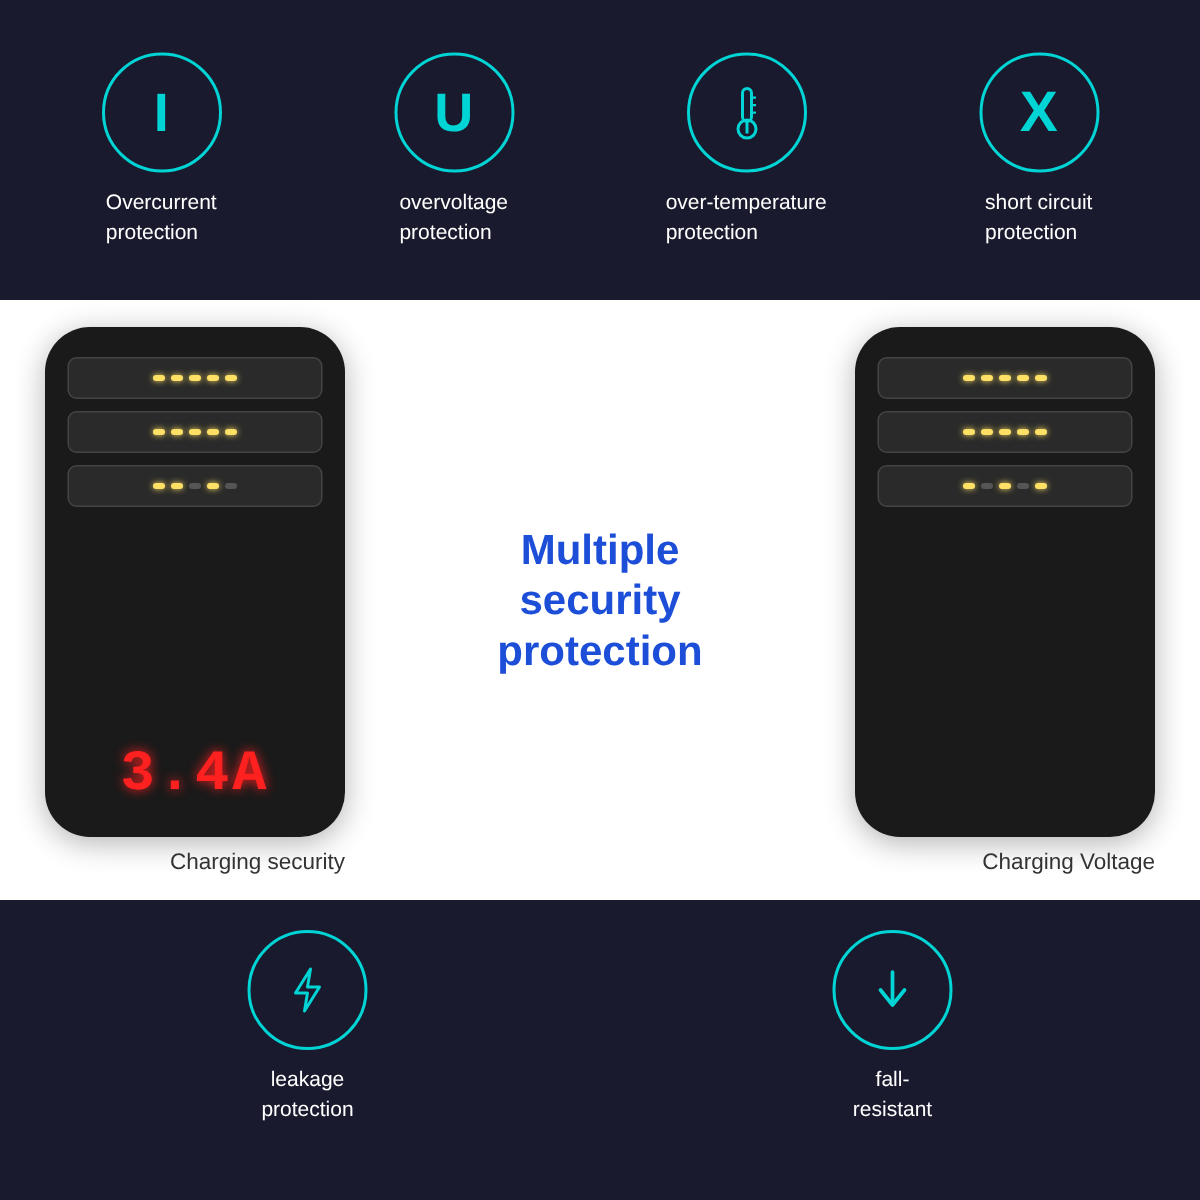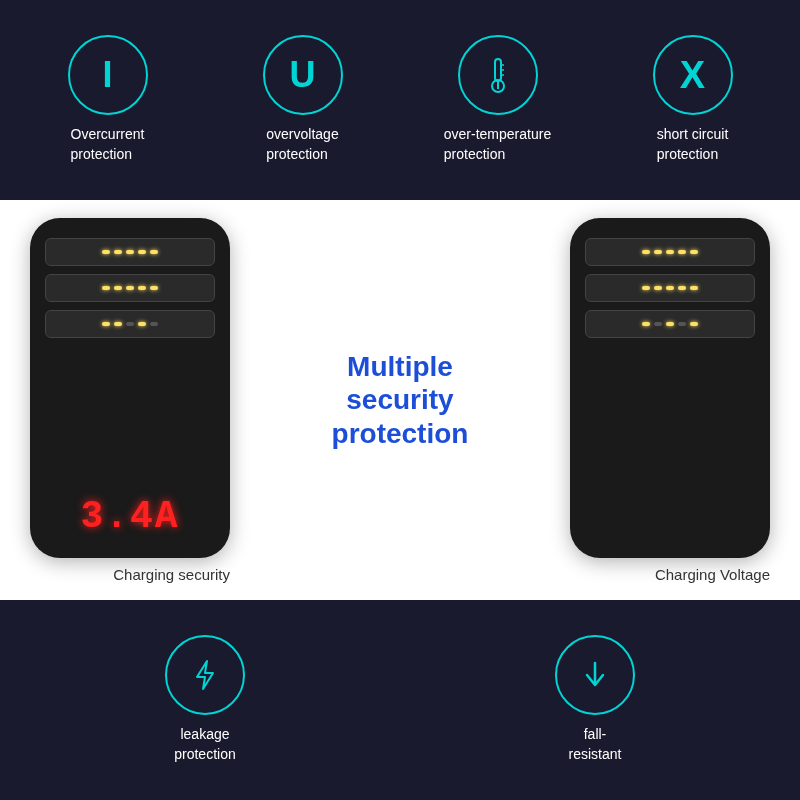--- a/index.html
+++ b/index.html
@@ -133,21 +133,21 @@
       align-items: center;
       justify-content: center;
     }
 
     
     .bottom-section {
       background: #1a1a2e;
       width: 100%;
       height: 200px;
       display: flex;
-      align-items: center;
+      align-items: flex-start;
       justify-content: space-around;
       padding: 20px 10px;
     }
     .bottom-icon-circle {
       width: 80px;
       height: 80px;
       border-radius: 50%;
       border: 2px solid #00d4d4;
       display: flex;
       align-items: center;

